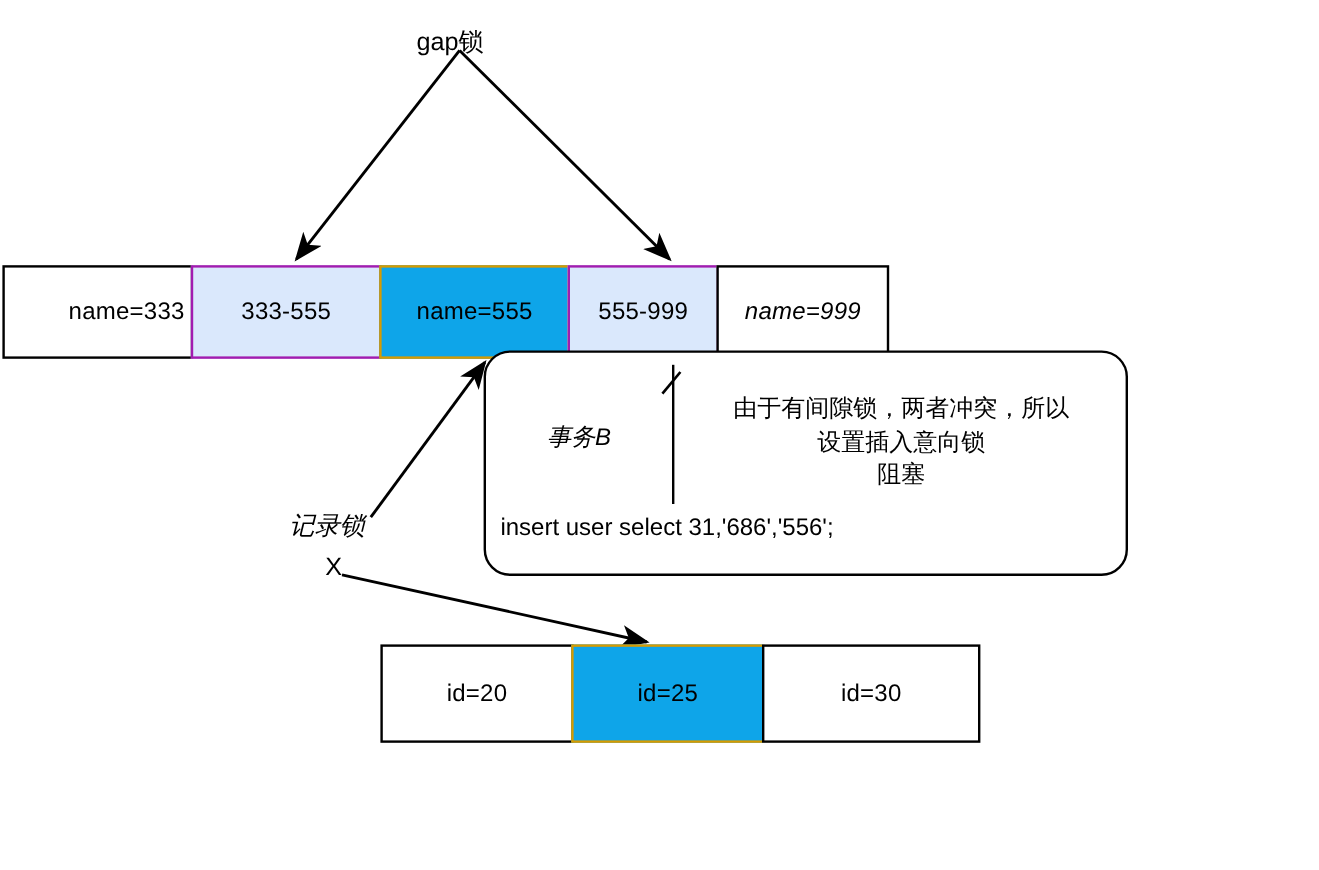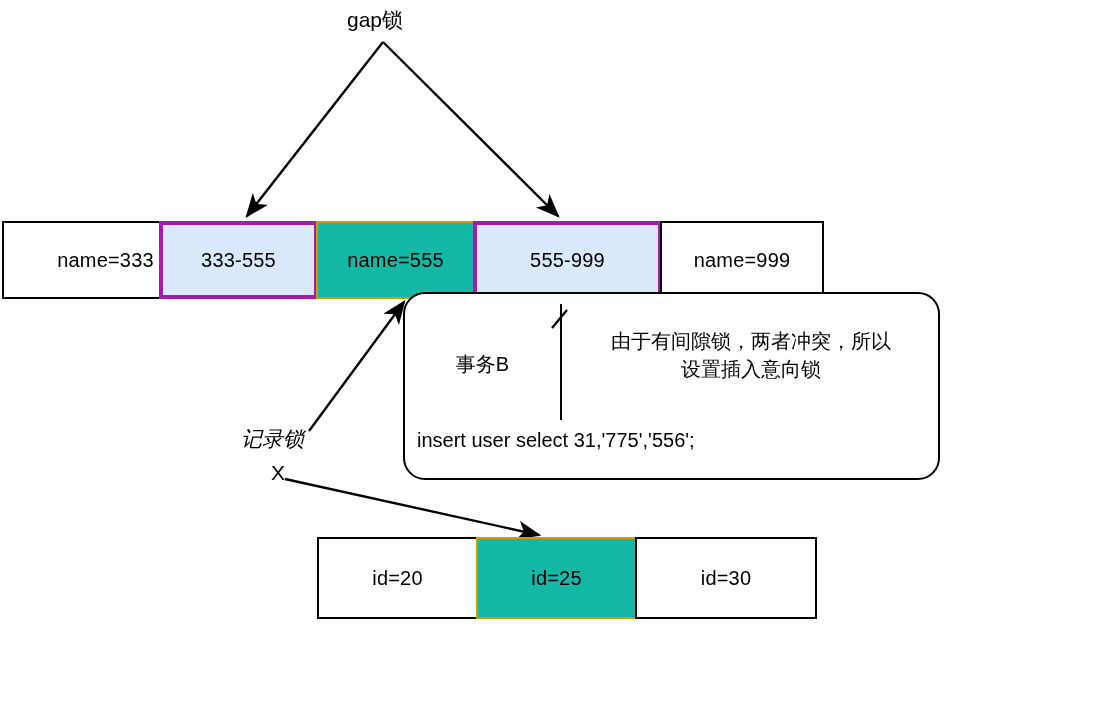--- a/index.html
+++ b/index.html
@@ -43,32 +43,32 @@
     line-height: 1.1;
     letter-spacing: 0.2px;
     white-space: nowrap;
   }
   .cell-white {
     background: #ffffff;
     border: 2px solid #000000;
   }
   .cell-blue {
     background: #dae8fc;
-    border: 4px solid #a21caf;
+    border: 2px solid #a21caf;
   }
   .cell-orange {
-    background: #14b8a6;
+    background: #0ea5e9;
     border: 2px solid #d79b00;
   }
   #index-row { left: 2px; top: 221px; height: 78px; }
   #index-row .c0 { width: 159px; height: 78px; padding-left: 48px; }
   #index-row .c1 { width: 159px; height: 78px; margin-left: -2px; }
   #index-row .c2 { width: 159px; height: 78px; margin-left: -2px; }
-  #index-row .c3 { width: 189px; height: 78px; margin-left: -2px; }
-  #index-row .c4 { width: 164px; height: 78px; margin-left: -2px; }
+  #index-row .c3 { width: 126px; height: 78px; margin-left: -2px; }
+  #index-row .c4 { width: 144px; height: 78px; margin-left: -2px; font-style: italic; }
 
   #pk-row { left: 317px; top: 537px; height: 82px; }
   #pk-row .c0 { width: 161px; height: 82px; }
   #pk-row .c1 { width: 161px; height: 82px; margin-left: -2px; }
   #pk-row .c2 { width: 182px; height: 82px; margin-left: -2px; }
 
   
   #callout {
     position: absolute;
     left: 403px;
@@ -96,20 +96,21 @@
     height: 22px;
   }
   #callout .txn-label {
     position: absolute;
     left: 0px;
     top: 57px;
     width: 155px;
     text-align: center;
     font-size: 20px;
     white-space: nowrap;
+    font-style: italic;
   }
   #callout .note {
     position: absolute;
     left: 160px;
     top: 34px;
     width: 372px;
     text-align: center;
     font-size: 20px;
     line-height: 1.38;
   }
@@ -121,21 +122,21 @@
     white-space: nowrap;
   }
 
   
   .label {
     position: absolute;
     font-size: 21px;
     white-space: nowrap;
     line-height: 1.15;
   }
-  #gap-lock-label { left: 347px; top: 8px; }
+  #gap-lock-label { left: 347px; top: 24px; }
   #record-lock-label { left: 241px; top: 427px; font-style: italic; }
   #record-lock-x { left: 271px; top: 461px; font-size: 21px; }
 </style>
 </head>
 <body>
 
 <div class="canvas">
 
   <svg class="arrows" viewBox="0 0 1099 725">
     <defs>
@@ -164,22 +165,23 @@
 
   <div id="callout">
     <div class="divider"></div>
     <svg class="divider-slash" viewBox="0 0 20 22">
       <line x1="2" y1="20" x2="17" y2="2" stroke="#000000" stroke-width="2.2"></line>
     </svg>
     <div class="txn-label">事务B</div>
     <div class="note">
       <div>由于有间隙锁，两者冲突，所以</div>
       <div>设置插入意向锁</div>
+      <div>阻塞</div>
     </div>
-    <div class="sql">insert user select 31,'775','556';</div>
+    <div class="sql">insert user select 31,'686','556';</div>
   </div>
 
   <div class="label" id="record-lock-label">记录锁</div>
   <div class="label" id="record-lock-x">X</div>
 
   <div class="row" id="pk-row">
     <div class="cell cell-white c0">id=20</div>
     <div class="cell cell-orange c1">id=25</div>
     <div class="cell cell-white c2">id=30</div>
   </div>

